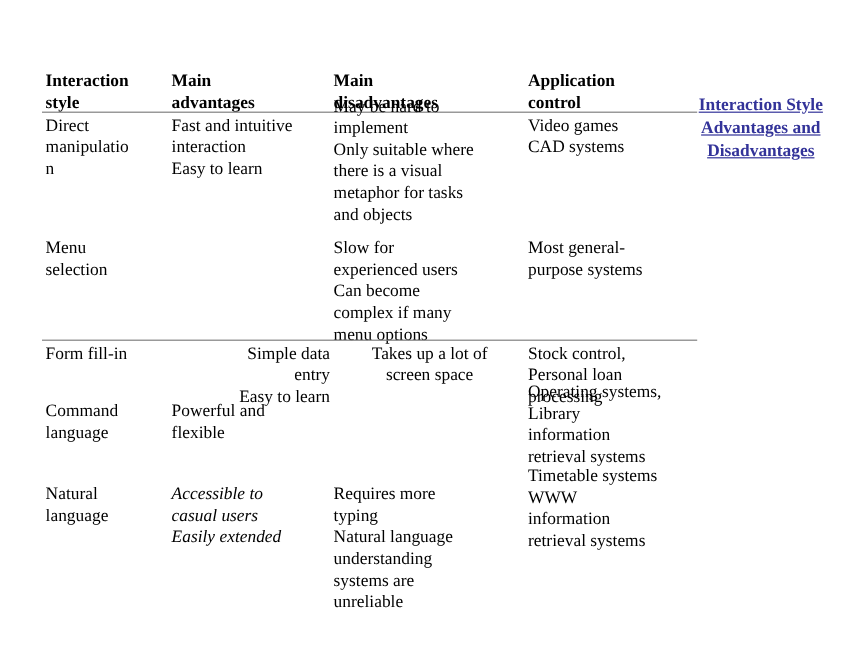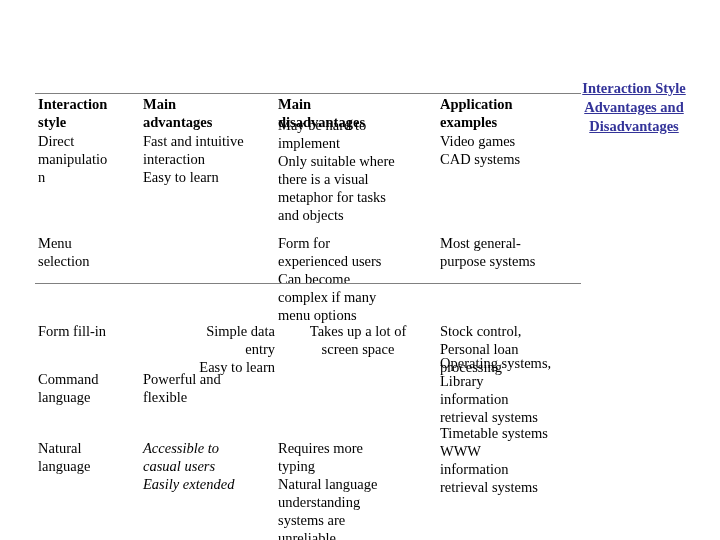--- a/index.html
+++ b/index.html
@@ -43,21 +43,20 @@
   }
   .rule.header-rule { top: 93px; }
   .rule.mid-rule    { top: 283px; }
 
   
   .cell {
     position: absolute;
     font-size: 14.5px;
     line-height: 18px;
     white-space: pre-line;
-    margin-top: 36px;
   }
   .cell.head {
     font-weight: bold;
   }
 
   
   .c1 { left: 38px;  width: 104px; }
   .c2 { left: 143px; width: 132px; }
   .c3 { left: 278px; width: 160px; }
   .c4 { left: 440px; width: 148px; }
@@ -87,42 +86,42 @@
 
   <div class="table-area">
 
     <div class="cell head c1" style="top:59px;">Interaction
 style</div>
     <div class="cell head c2" style="top:59px;">Main
 advantages</div>
     <div class="cell head c3" style="top:59px;">Main
 disadvantages</div>
     <div class="cell head c4" style="top:59px;">Application
-examples</div>
+control</div>
 
     <div class="rule header-rule"></div>
 
     <div class="cell c1" style="top:96px;">Direct
 manipulatio
 n</div>
     <div class="cell c2" style="top:96px;">Fast and intuitive
 interaction
 Easy to learn</div>
     <div class="cell c3" style="top:80px;">May be hard to
 implement
 Only suitable where
 there is a visual
 metaphor for tasks
 and objects</div>
     <div class="cell c4" style="top:96px;">Video games
 CAD systems</div>
 
     <div class="cell c1" style="top:198px;">Menu
 selection</div>
-    <div class="cell c3" style="top:198px;">Form for
+    <div class="cell c3" style="top:198px;">Slow for
 experienced users
 Can become
 complex if many
 menu options</div>
     <div class="cell c4" style="top:198px;">Most general-
 purpose systems</div>
 
     <div class="rule mid-rule"></div>
 
     <div class="cell c1" style="top:286px;">Form fill-in</div>

